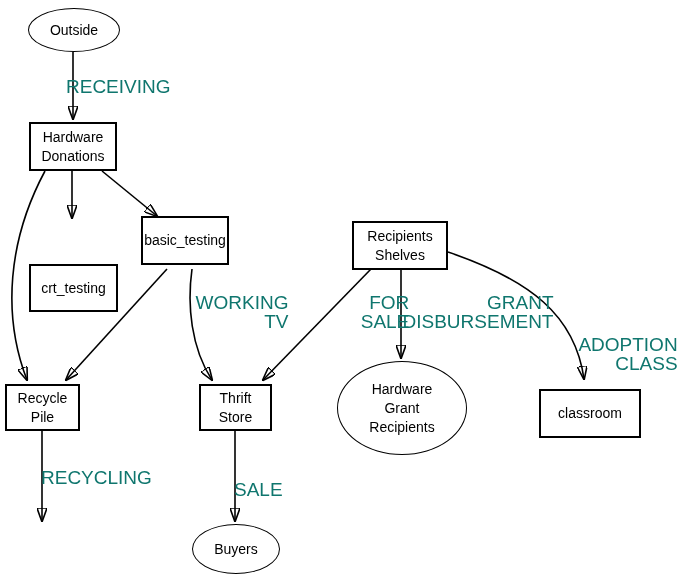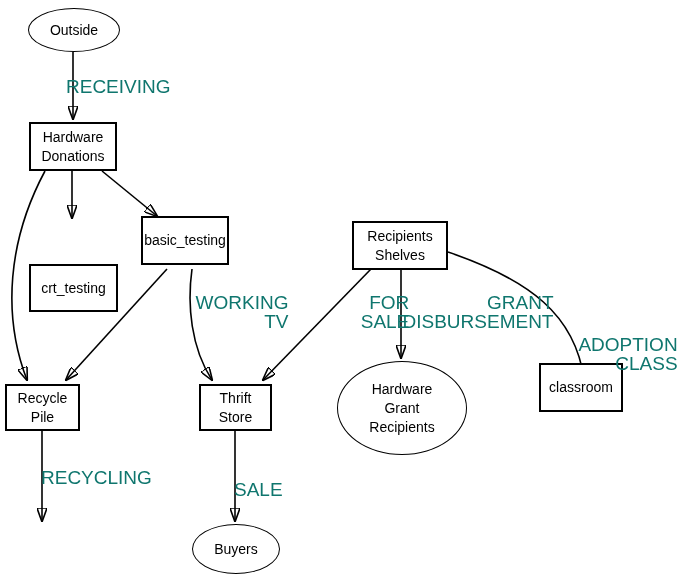--- a/index.html
+++ b/index.html
@@ -76,21 +76,21 @@
   <div class="node rect" style="left:199px; top:384px; width:73px; height:47px;">Thrift
 Store</div>
 
   <div class="node rect" style="left:5px; top:384px; width:75px; height:47px;">Recycle
 Pile</div>
 
   <div class="node ellipse" style="left:337px; top:361px; width:130px; height:94px;">Hardware
 Grant
 Recipients</div>
 
-  <div class="node rect" style="left:539px; top:363px; width:84px; height:49px;">classroom</div>
+  <div class="node rect" style="left:539px; top:389px; width:102px; height:49px;">classroom</div>
 
 
   <div class="node ellipse" style="left:192px; top:524px; width:88px; height:50px;">Buyers</div>
 
   <div class="edge-label" style="left:66px; top:77px;">RECEIVING</div>
 
   <div class="edge-label centered" style="left:242px; top:293px;">WORKING
 TV</div>
 
   <div class="edge-label centered" style="left:371px; top:293px;margin-left:14px;">FOR

